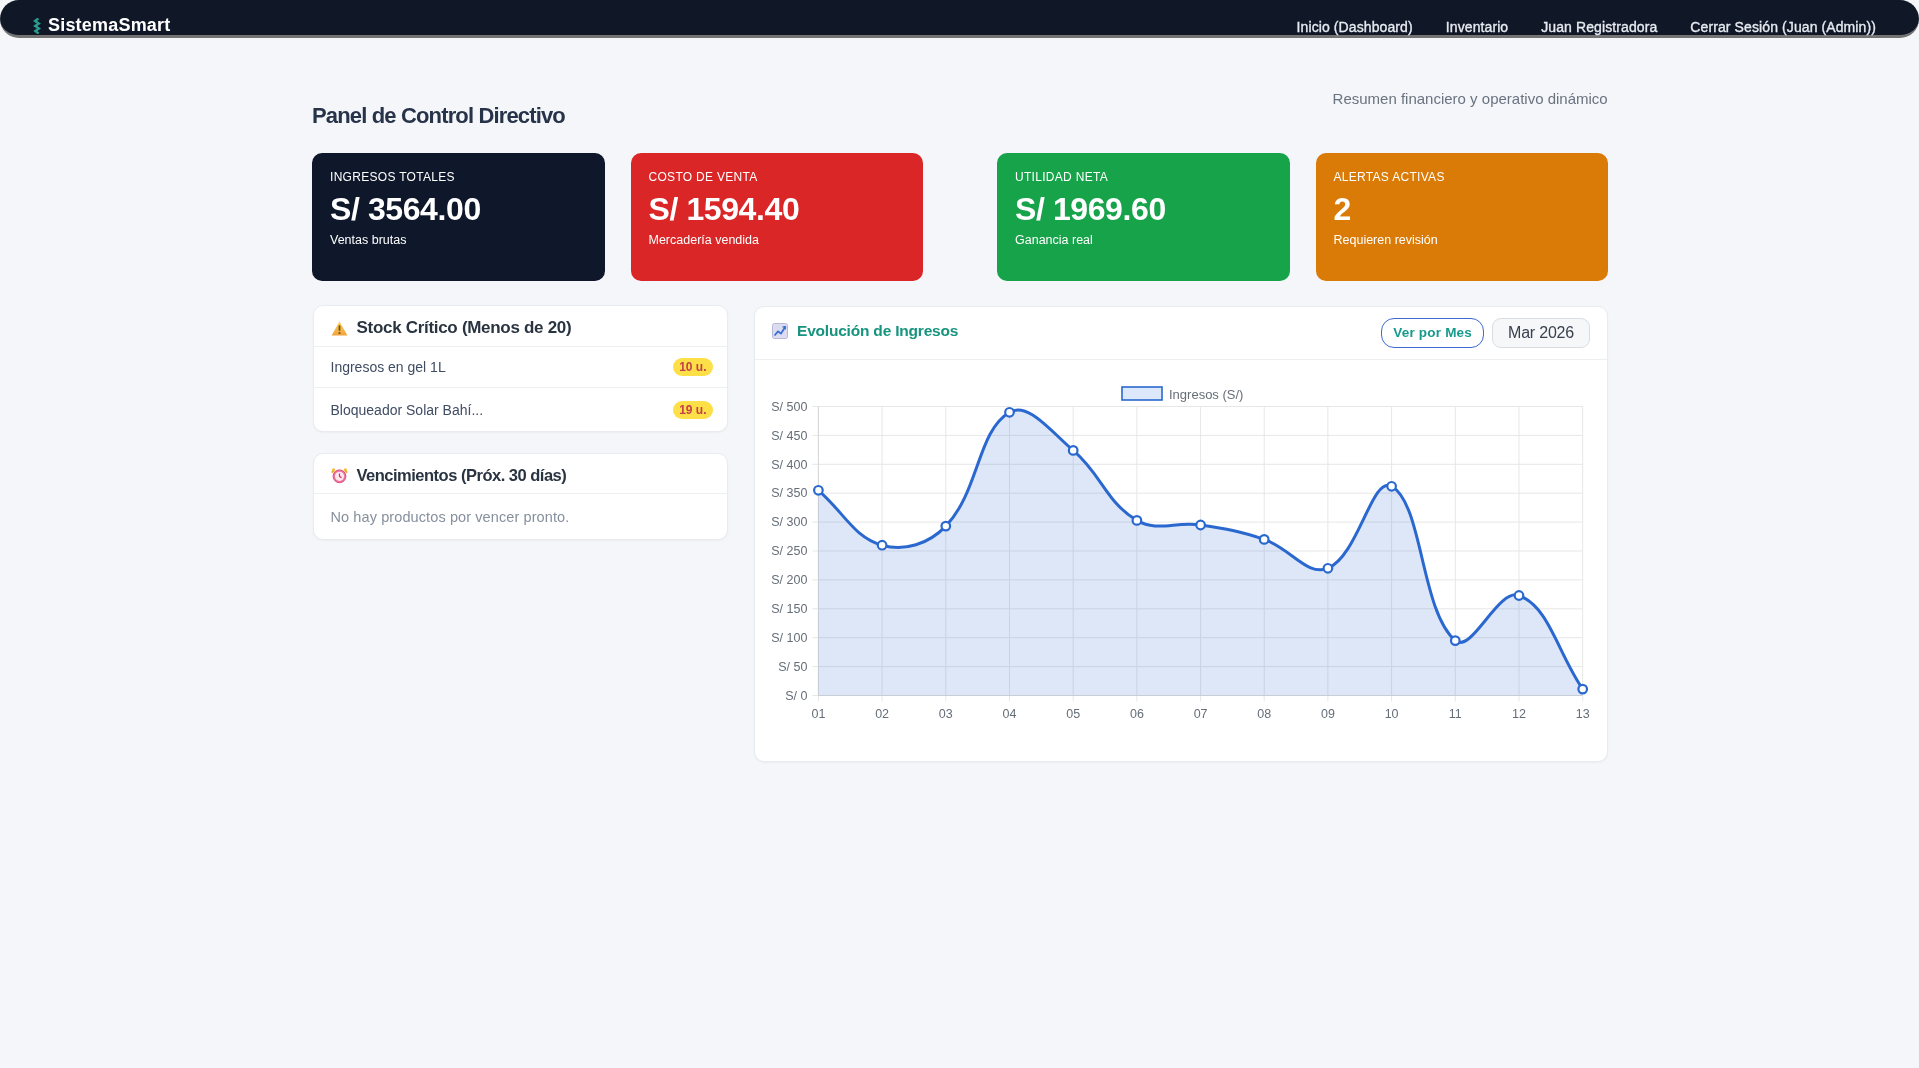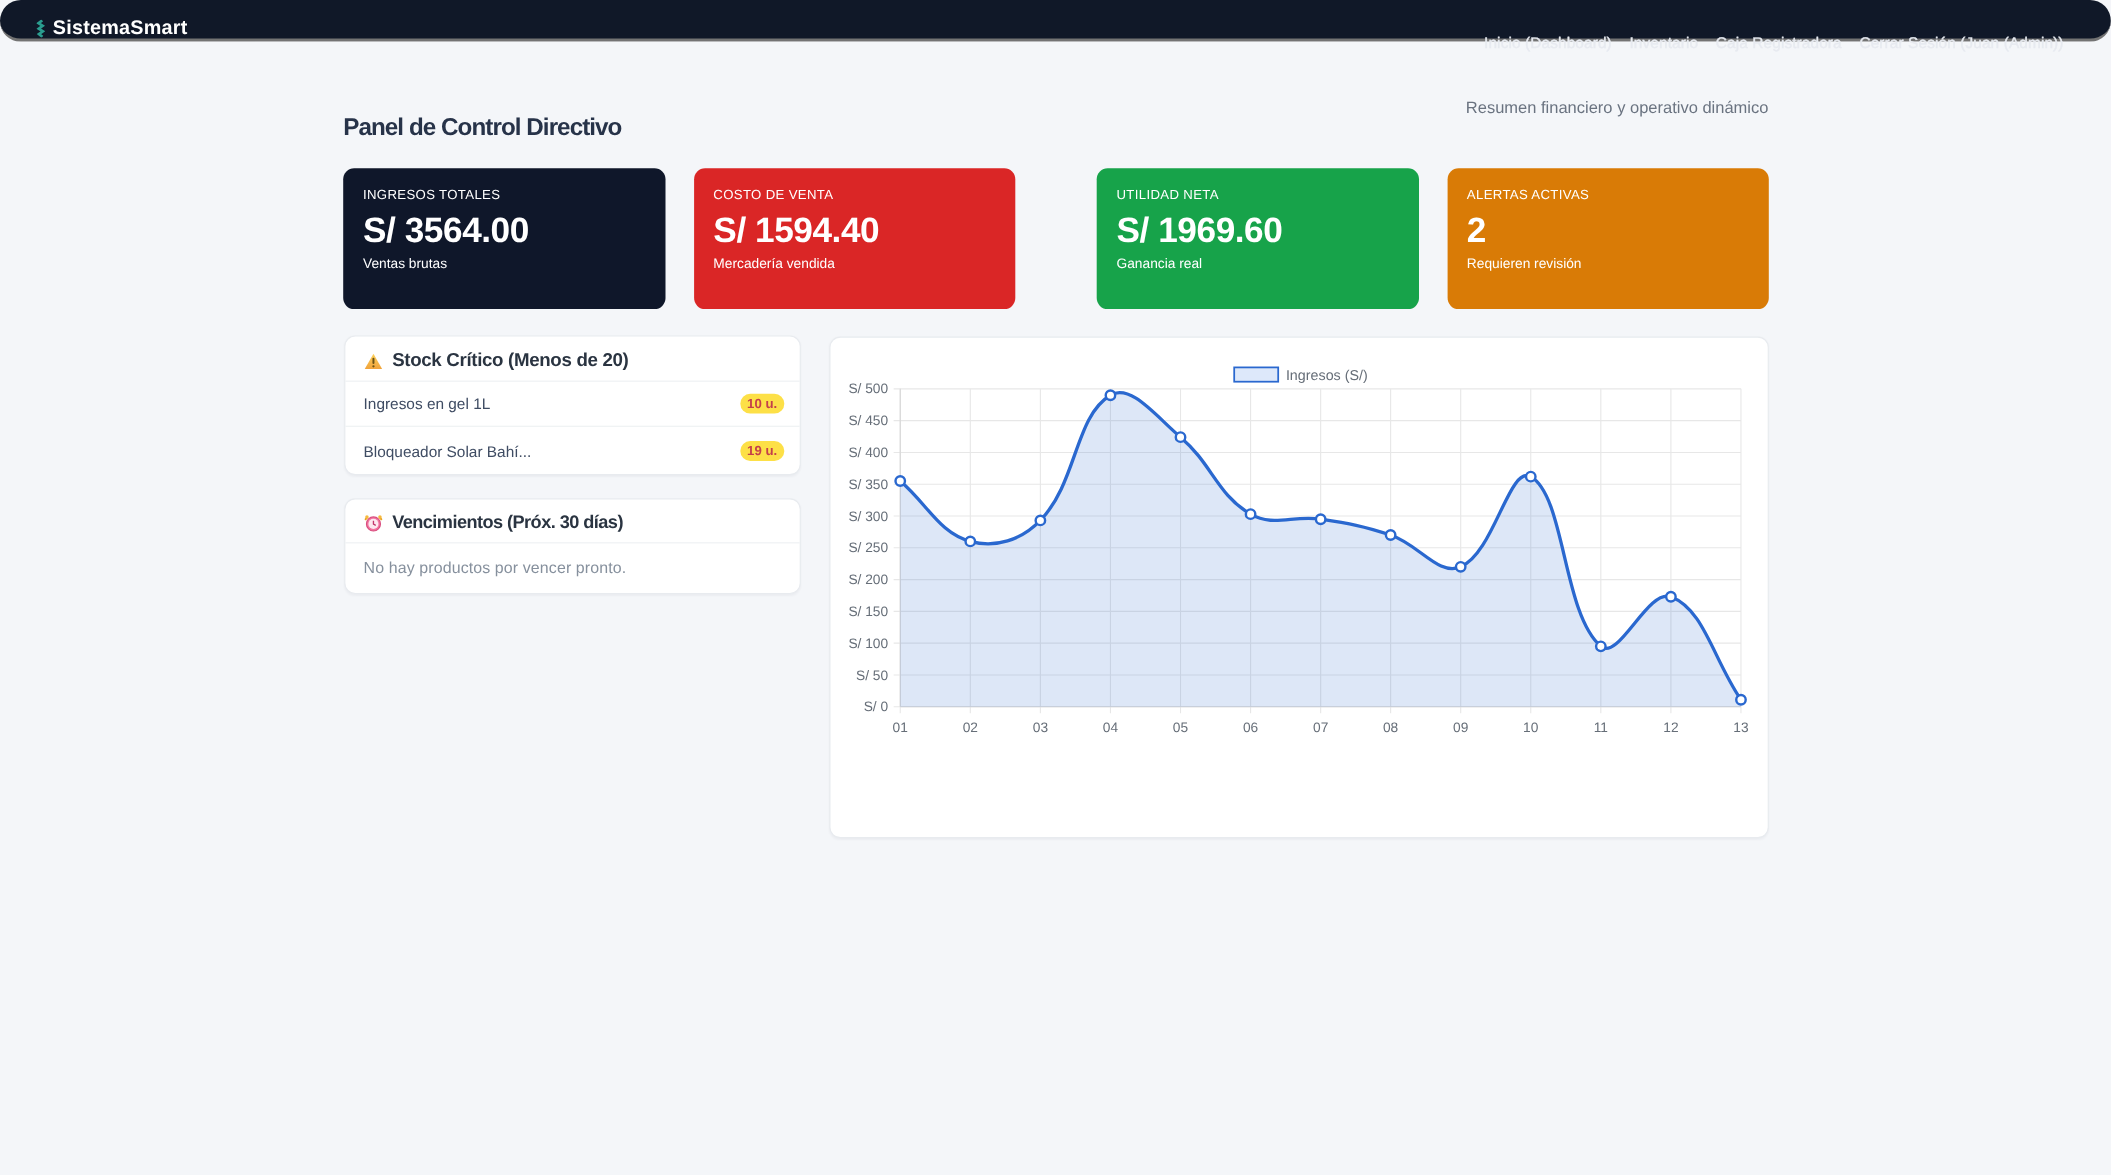--- a/index.html
+++ b/index.html
@@ -2,21 +2,21 @@
 <html lang="es"><head>
 <meta charset="utf-8">
 <title>SistemaSmart</title>
 <style>
 * { margin:0; padding:0; box-sizing:border-box; }
 html,body { width:1919px; height:1068px; overflow:hidden; }
 body { font-family:"Liberation Sans", sans-serif; background:#f4f6f9; position:relative; }
 .nav { position:absolute; left:0; top:0; width:1919px; height:38px; background:#101828; border-bottom:3px solid #737373; display:flex; align-items:center;border-radius:19px; }
 .brand { position:absolute; left:33px; top:15px; display:flex; align-items:center; color:#fff; font-size:18px; font-weight:bold; letter-spacing:.2px; }
 .brand svg { margin-right:7px; }
-.navlinks { position:absolute; right:43px; top:12px; height:53px; display:flex; align-items:center; gap:16px; }
+.navlinks { position:absolute; right:43px; top:0; height:53px; display:flex; align-items:center; gap:33px; }
 .navlinks a { color:#e7eaf0; text-decoration:none; font-size:14px; -webkit-text-stroke:0.35px #e7eaf0; letter-spacing:.1px; }
 .h1 { position:absolute; left:312px; top:103px; font-size:22px; font-weight:bold; color:#273349; letter-spacing:-0.85px; }
 .sub { position:absolute; right:311.3px; top:90px; font-size:15px; color:#6a7380; }
 .kpis { position:absolute; left:312px; top:152.5px; width:1296px; display:flex; gap:26px; }
 .kpi { flex:1; height:128px; border-radius:10px; color:#fff; padding:17px 18px; }
 .kpi .t { font-size:12px; letter-spacing:.3px; }
 .kpi .v { font-size:32px; font-weight:bold; margin-top:7px; letter-spacing:-0.4px; }
 .kpi .s { font-size:12.5px; margin-top:5px; }
 .k1 { background:#0f172a; } .k2 { background:#da2626; } .k3 { background:#17a34a;margin-left:48px; } .k4 { background:#d97b06; }
 .card { position:absolute; background:#fff; border:1px solid #e8ebef; border-radius:10px; box-shadow:0 1px 2px rgba(16,24,40,.04); }
@@ -46,21 +46,21 @@
 <div class="nav">
   <div class="brand">
     <svg width="8" height="16" viewBox="0 0 8 16">
         <path d="M5.4 0.5 L2.0 3.0 L5.8 5.5 L2.2 8.0 L6.0 10.5 L2.4 13.0 L5.6 15.5" fill="none" stroke="#2a9d8f" stroke-width="2.4"></path>
       </svg>
     SistemaSmart
   </div>
   <div class="navlinks">
     <a href="#">Inicio (Dashboard)</a>
     <a href="#">Inventario</a>
-    <a href="#">Caja Registradora</a>
+    <a href="#">Juan Registradora</a>
     <a href="#">Cerrar Sesión (Juan (Admin))</a>
   </div>
 </div>
 <div class="h1">Panel de Control Directivo</div>
 <div class="sub">Resumen financiero y operativo dinámico</div>
 <div class="kpis">
   <div class="kpi k1">
       <div class="t">INGRESOS TOTALES</div>
       <div class="v">S/ 3564.00</div>
       <div class="s">Ventas brutas</div>
@@ -111,20 +111,33 @@
           <circle cx="8.5" cy="9.3" r="4.6" fill="#fde7ef"></circle>
           <path d="M8.5 6.4 L8.5 9.5 L10.6 10.6" stroke="#c2376b" stroke-width="1.2" fill="none"></path>
           <path d="M2.8 3.4 L0.9 5.6 M14.2 3.4 L16.1 5.6" stroke="#e8a21f" stroke-width="1.8"></path>
           <circle cx="2.6" cy="2.9" r="1.6" fill="#f6b93d"></circle>
           <circle cx="14.4" cy="2.9" r="1.6" fill="#f6b93d"></circle>
         </svg>
       </span>Vencimientos (Próx. 30 días)</div>
   <div class="body">No hay productos por vencer pronto.</div>
 </div>
 <div class="card" id="chartcard">
+  <div class="cardhead">
+      <span class="ic">
+        <svg width="16" height="16" viewBox="0 0 16 16">
+          <rect x="0.5" y="0.5" width="15" height="15" rx="2" fill="#dcdcf0" stroke="#b8b8d8" stroke-width="1"></rect>
+          <path d="M2.5 12.5 L6 8.5 L9 10.5 L13.5 3.5" fill="none" stroke="#3b6fd4" stroke-width="1.8"></path>
+          <path d="M13.5 3.5 l-3 0.6 M13.5 3.5 l-0.4 3" stroke="#3b6fd4" stroke-width="1.4"></path>
+        </svg>
+      </span>
+      <span class="ttl">Evolución de Ingresos</span>
+      <span class="spacer"></span>
+      <button class="btn">Ver por Mes</button>
+      <div class="minput">Mar 2026</div>
+    </div>
   <div class="chartbody">
       <svg width="853" height="403" viewBox="0 0 853 403">
 <g stroke="#e7e7e7" stroke-width="1">
           <line x1="63.4" y1="46.5" x2="63.4" y2="341.5"></line>
           <line x1="127.1" y1="46.5" x2="127.1" y2="341.5"></line>
           <line x1="190.8" y1="46.5" x2="190.8" y2="341.5"></line>
           <line x1="254.5" y1="46.5" x2="254.5" y2="341.5"></line>
           <line x1="318.2" y1="46.5" x2="318.2" y2="341.5"></line>
           <line x1="381.9" y1="46.5" x2="381.9" y2="341.5"></line>
           <line x1="445.6" y1="46.5" x2="445.6" y2="341.5"></line>

